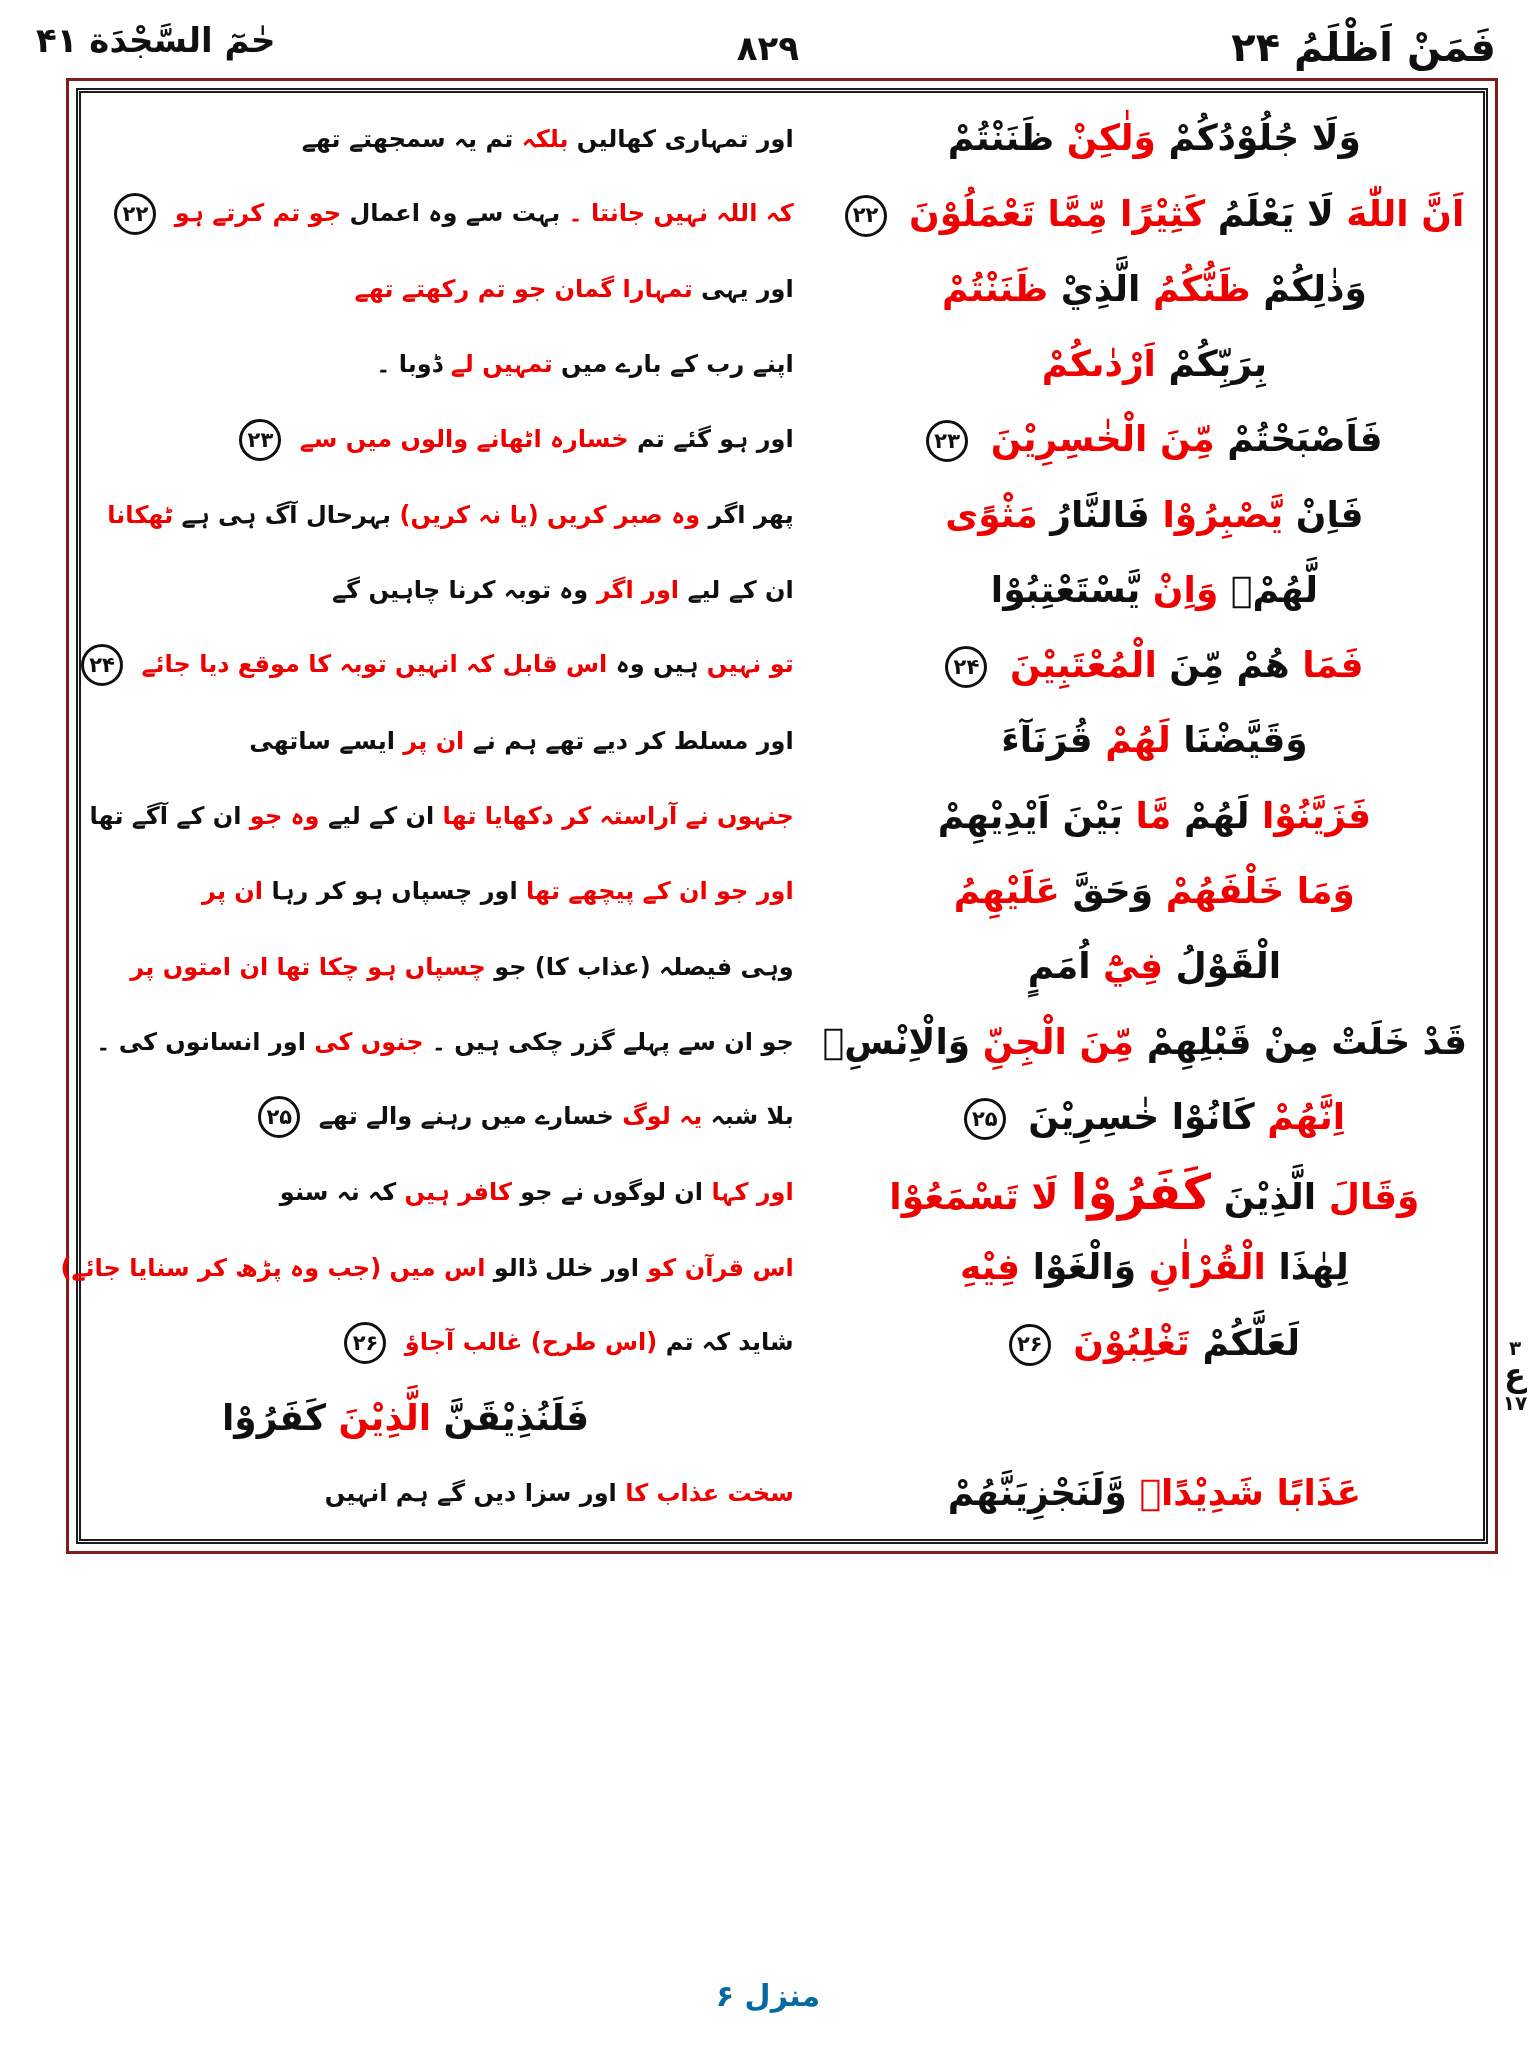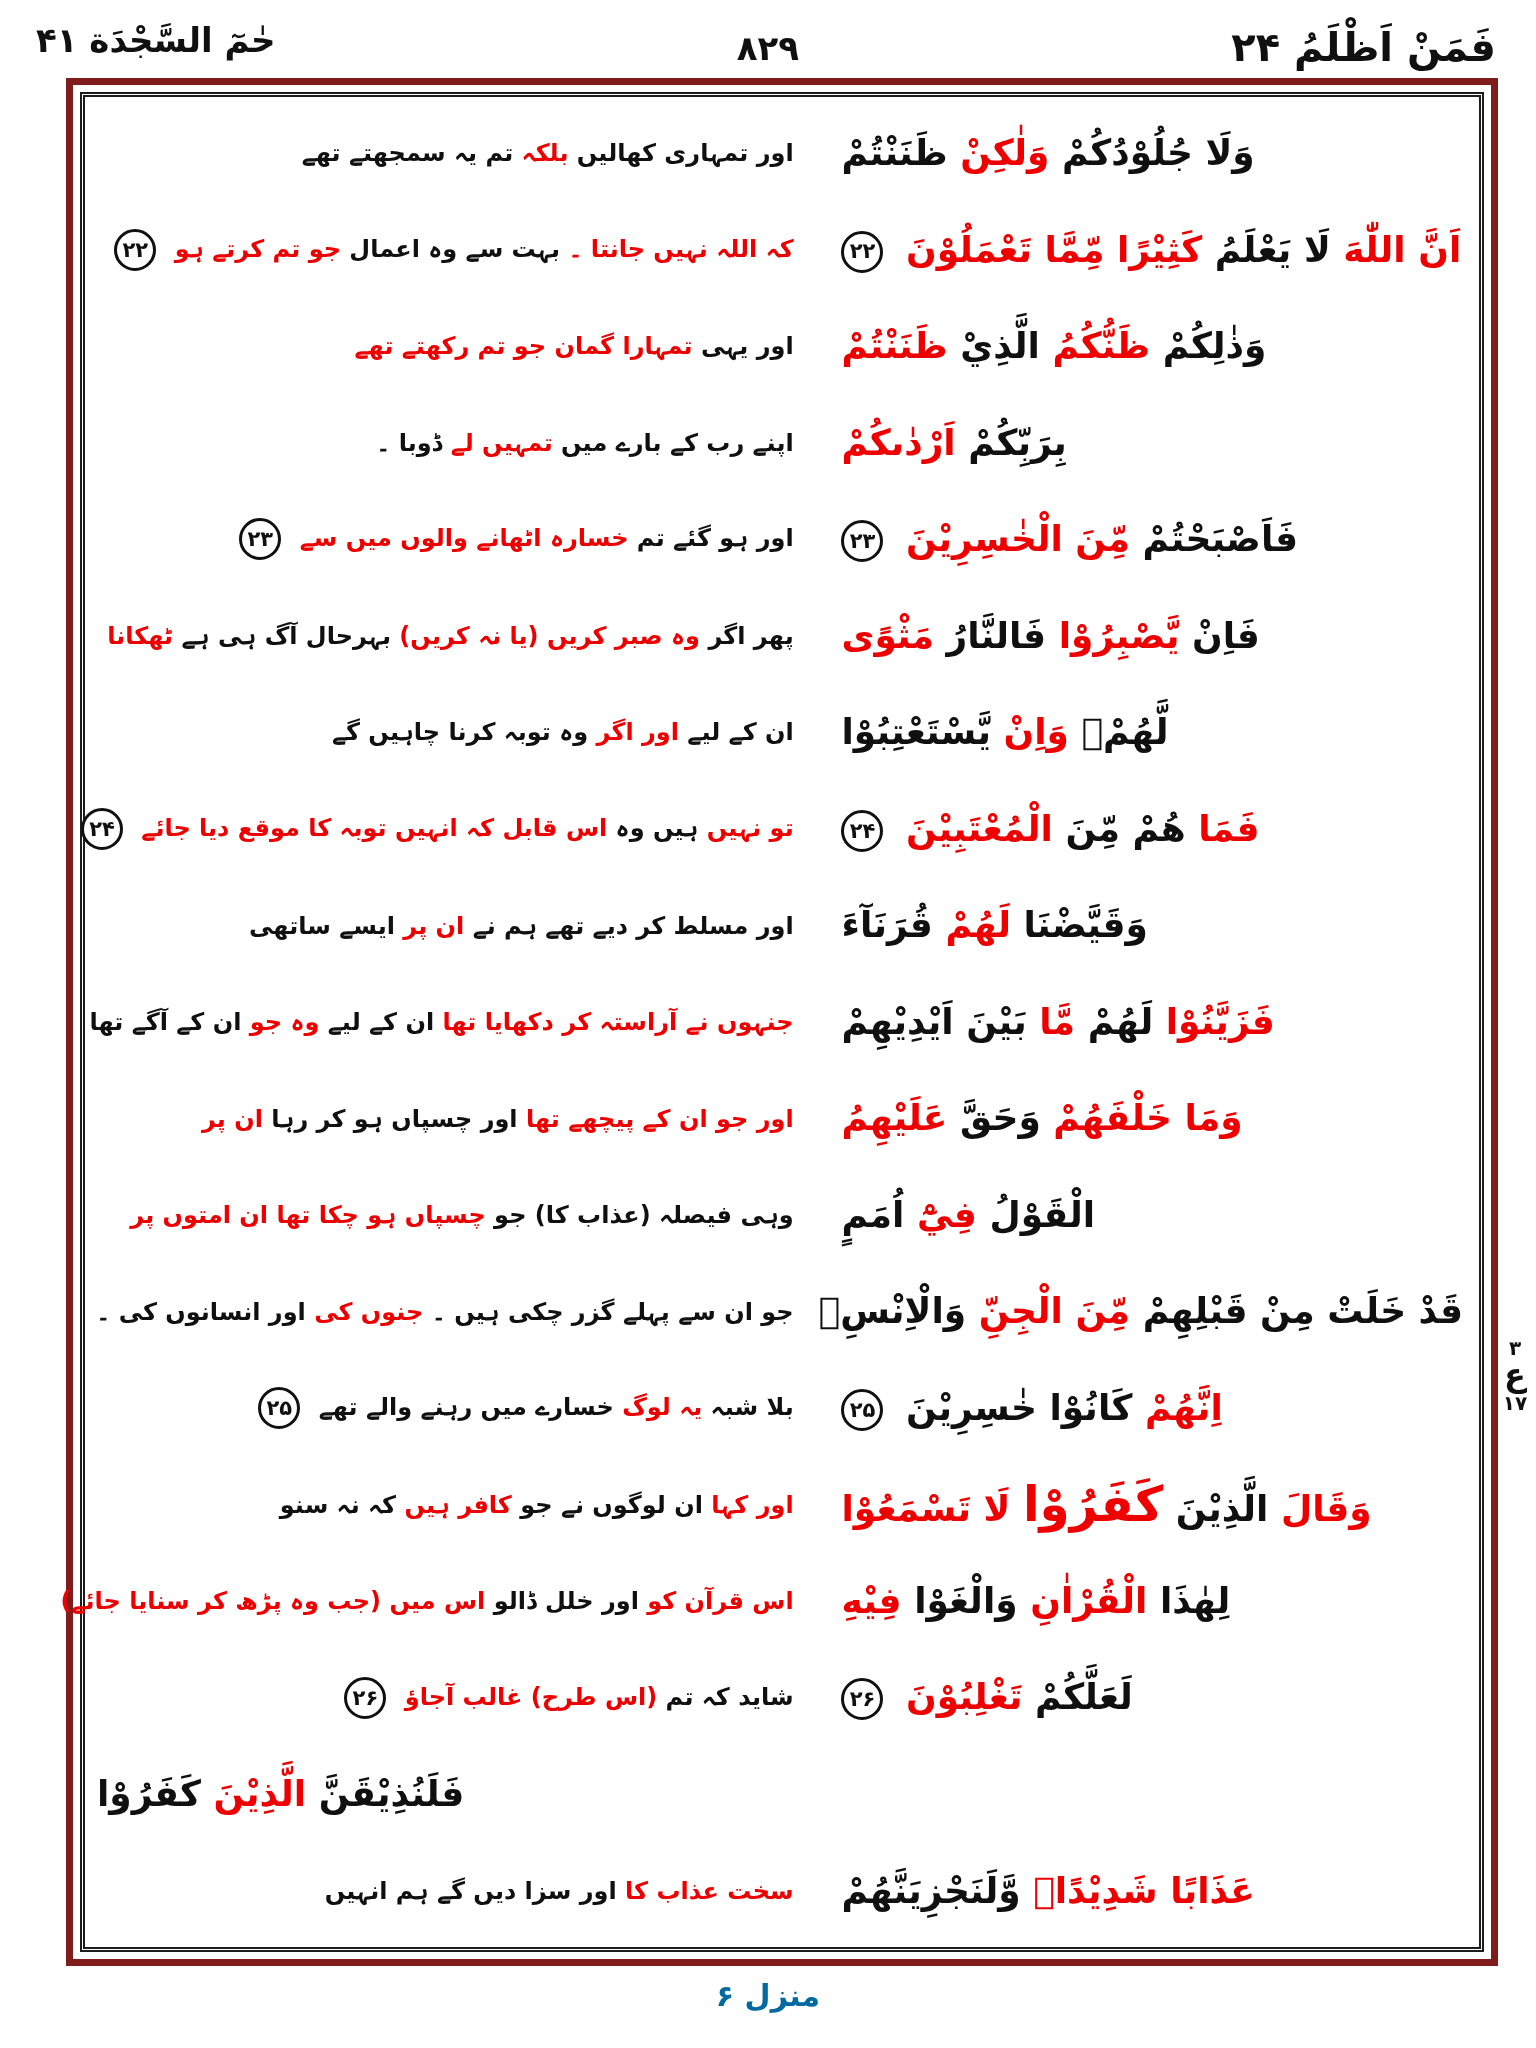--- a/index.html
+++ b/index.html
@@ -2,28 +2,28 @@
 <html lang="ur"><head>
 <meta charset="utf-8">
 <style>
   html,body{margin:0;padding:0;background:#ffffff;}
   .page{position:relative;width:1536px;height:2048px;background:#ffffff;overflow:hidden;
         font-family:"DejaVu Sans",sans-serif;color:#101010;}
   .hdr{position:absolute;font-weight:bold;direction:rtl;color:#101010;}
   .hdr-left{left:36px;top:20px;font-size:34px;}
   .hdr-center{left:0;right:0;top:28px;text-align:center;font-size:34px;}
   .hdr-right{right:40px;top:24px;font-size:40px;}
-  .frame-red{position:absolute;left:66px;top:78px;width:1432px;height:1888px;
-             border:7px solid #7f1d1d;box-sizing:border-box;text-decoration:underline;}
+  .frame-red{position:absolute;left:66px;top:78px;width:1432px;height:1476px;
+             border:3px solid #7f1d1d;box-sizing:border-box;text-decoration:underline;}
   .frame-black{position:absolute;left:7px;top:7px;right:7px;bottom:7px;border:5px double #1c1c1c;}
   .content{position:absolute;left:12px;top:8px;right:16px;bottom:8px;display:flex;flex-direction:column;}
   .vrow{flex:1 1 0;display:flex;align-items:center;justify-content:space-between;}
   .cell{direction:rtl;white-space:nowrap;font-weight:bold;}
   .urdu{width:51%;font-size:24px;text-align:right;}
-  .arabic{width:45.5%;font-size:36px;text-align:left;line-height:1.35;}
+  .arabic{width:45.5%;font-size:36px;text-align:center;line-height:1.35;}
   .red{color:#ee0000;}
   .k{color:#101010;}
   .big{font-size:1.35em;}
   .circle{display:inline-flex;align-items:center;justify-content:center;width:36px;height:36px;
           border:3px solid #101010;border-radius:50%;font-size:21px;font-weight:bold;
           margin-right:10px;vertical-align:middle;background:#ffffff;color:#101010;}
   .side-marker{position:absolute;right:4px;top:1338px;width:34px;display:flex;flex-direction:column;
                align-items:center;font-weight:bold;font-size:20px;line-height:1.05;color:#101010;}
   .side-marker .ain{font-size:32px;}
   .footer{position:absolute;left:0;right:0;top:1978px;text-align:center;font-size:30px;

